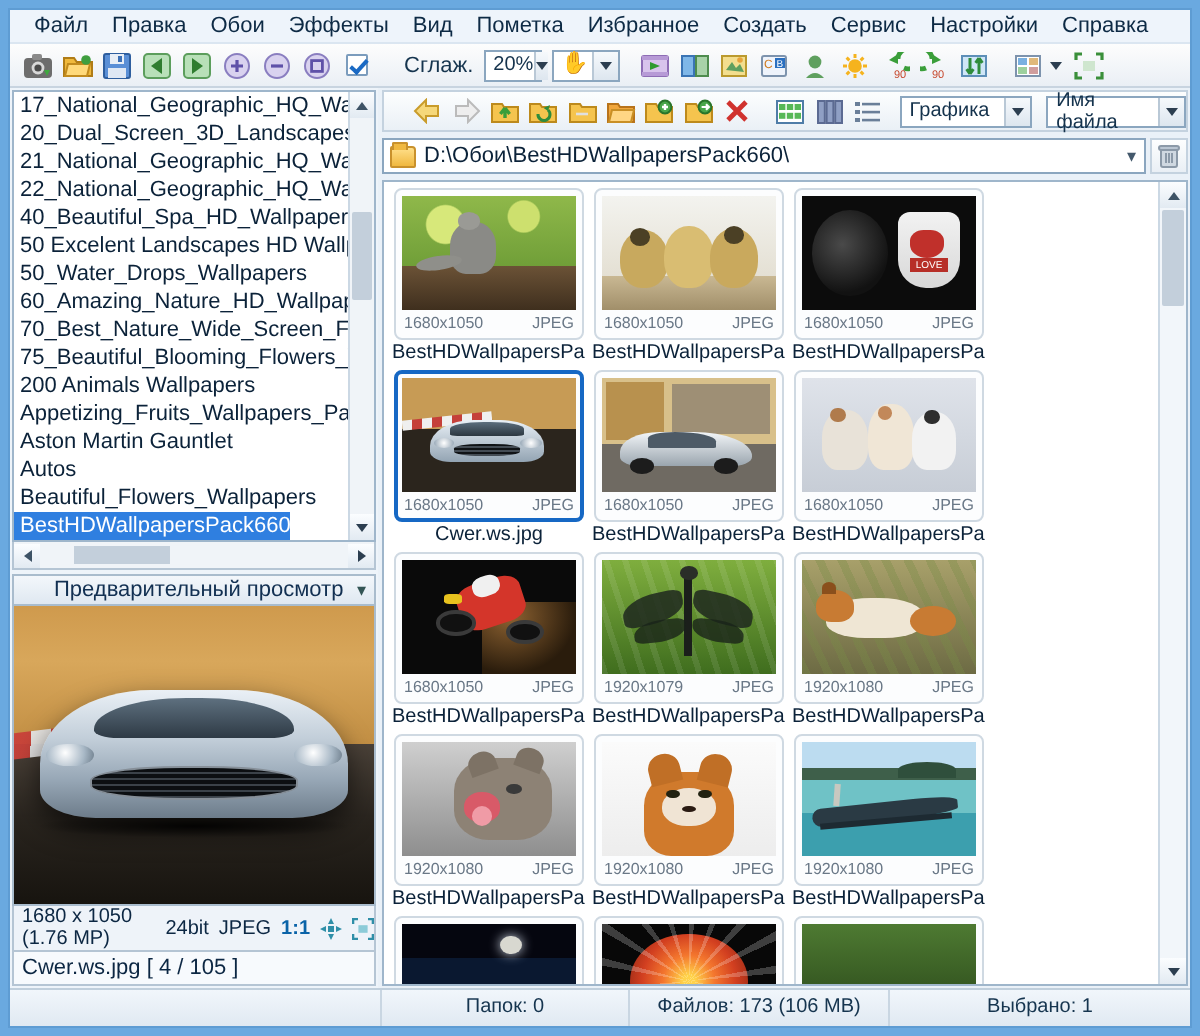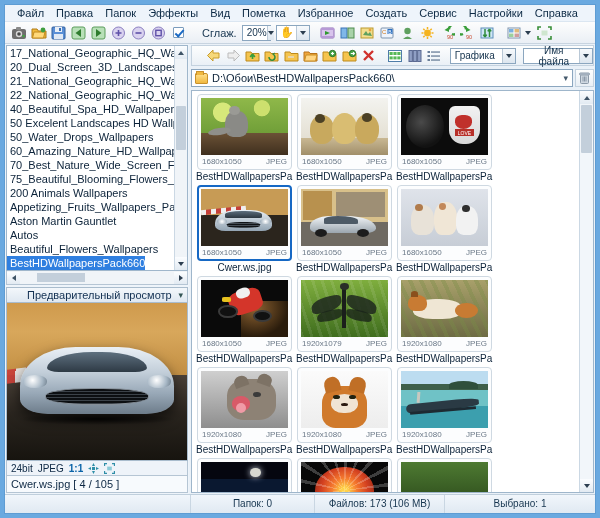--- a/index.html
+++ b/index.html
@@ -341,21 +341,20 @@
     padding: 1px 1px 1px 2px;
   }
   .browse-toolbar {
     flex: 0 0 21px;
     display: flex;
     align-items: center;
     gap: 2px;
     background: linear-gradient(#fdfefe,#eaf0f6);
     border: 1px solid #c4d2df;
     padding-left: 13px;
-    text-align: center;
   }
   .addr-row {
     flex: 0 0 20px;
     display: flex;
     align-items: center;
     gap: 2px;
     margin-top: 2px;
   }
   .addr {
     flex: 1 1 auto;
@@ -486,21 +485,21 @@
 </head>
 <body>
 
 <div id="app">
 <div class="window">
 
 
   <div class="menubar">
     <div class="menu-item">Файл</div>
     <div class="menu-item">Правка</div>
-    <div class="menu-item">Папок</div>
+    <div class="menu-item">Обои</div>
     <div class="menu-item">Эффекты</div>
     <div class="menu-item">Вид</div>
     <div class="menu-item">Пометка</div>
     <div class="menu-item">Избранное</div>
     <div class="menu-item">Создать</div>
     <div class="menu-item">Сервис</div>
     <div class="menu-item">Настройки</div>
     <div class="menu-item">Справка</div>
   </div>
 
@@ -751,20 +750,21 @@
           <div class="car-shadow"></div>
           <div class="car-body"></div>
           <div class="car-wind"></div>
           <div class="car-grille"></div>
           <div class="car-lamp l"></div>
           <div class="car-lamp r"></div>
         </div>
       </div>
 
       <div class="img-info">
+        <span>1680 x 1050 (1.76 MP)</span>
         <span>24bit</span>
         <span>JPEG</span>
         <span class="ratio">1:1</span>
         <span class="mini-ico">
           <svg width="11" height="11" viewBox="0 0 11 11">
                 <path d="M5.5 0 L7 3 L4 3z M5.5 11 L4 8 L7 8z M0 5.5 L3 4 L3 7z M11 5.5 L8 7 L8 4z" fill="#2f8fa8"></path>
                 <rect x="4" y="4" width="3" height="3" fill="#2f8fa8"></rect>
               </svg>
         </span>
         <span class="mini-ico">

